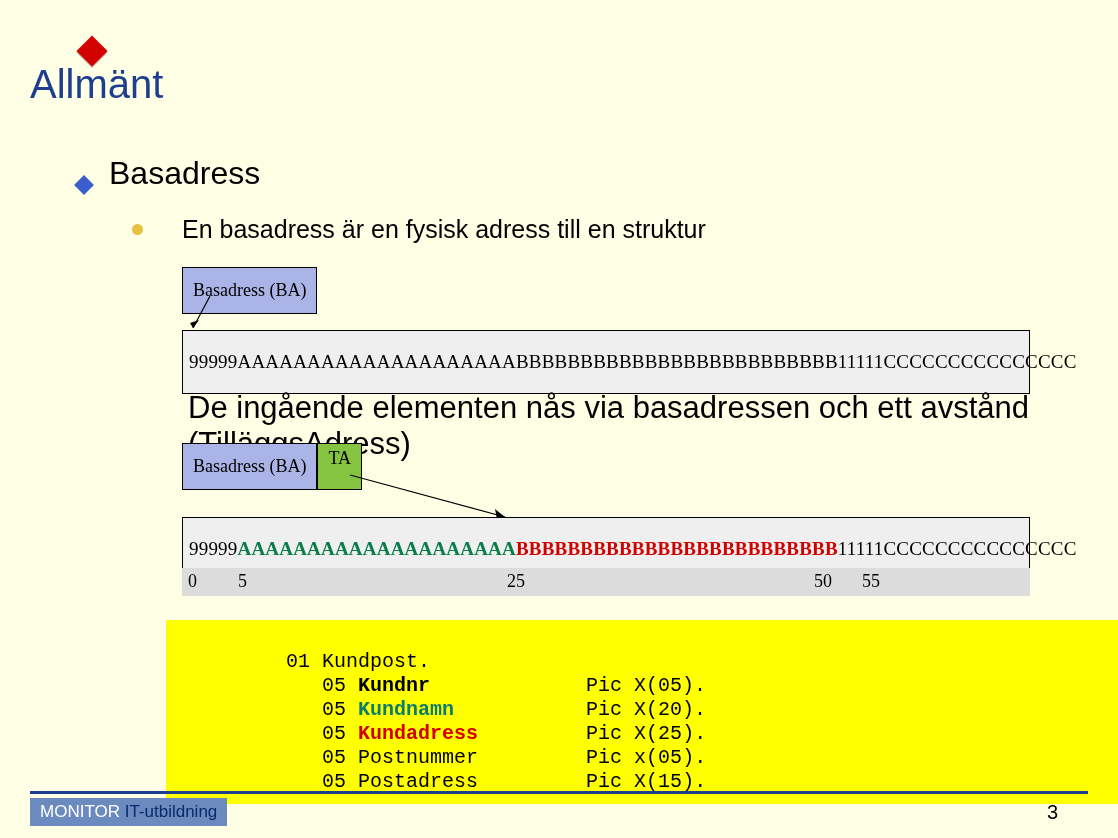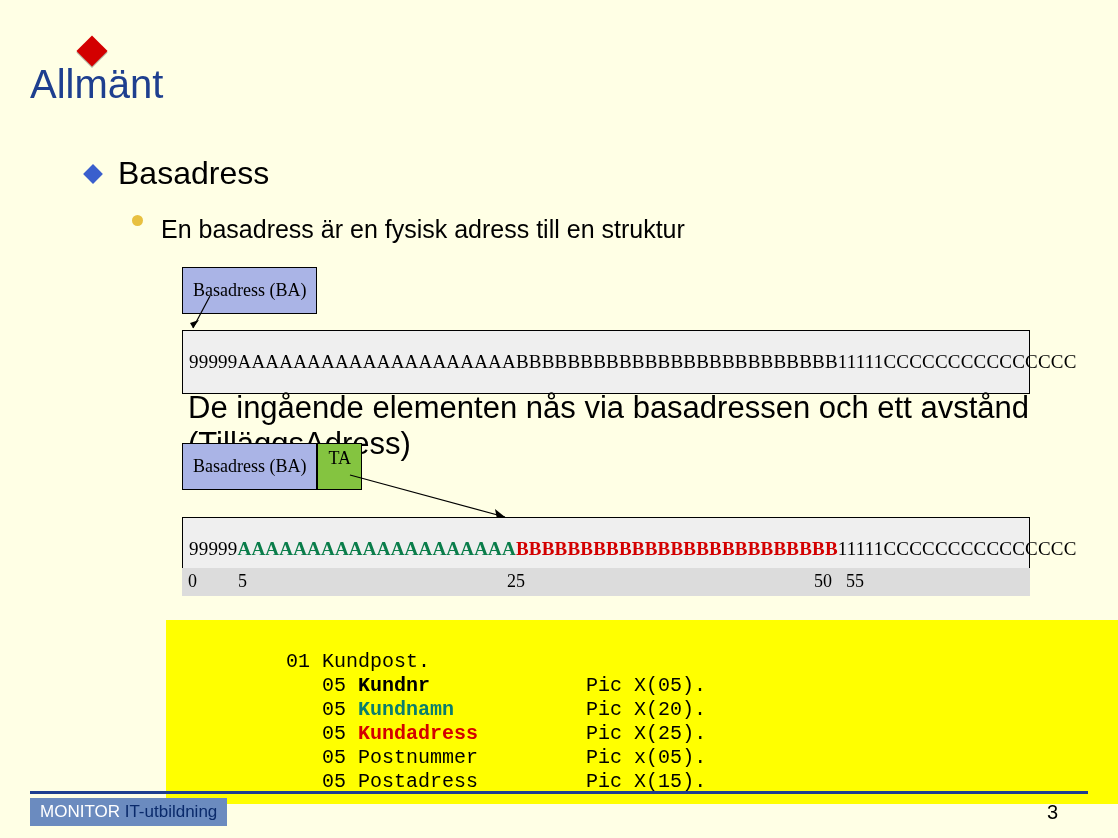--- a/index.html
+++ b/index.html
@@ -33,37 +33,38 @@
     margin-right: 10px;
     box-shadow: 1px 1px 0 rgba(0,0,0,0.3);
   }
   .title-text {
     font-size: 40px;
     color: #1e3f8f;
   }
   .sub1 {
     position: absolute;
     top: 155px;
-    left: 86px;
-    display: flex;
-    align-items: center;
+    left: 77px;
+    display: flex;
+    align-items: flex-end;
   }
   .sub1-bullet {
     width: 14px; height: 14px;
     background: #3a5fcd;
     transform: rotate(45deg);
     margin-right: 18px;
   }
   .sub1-text { font-size: 32px; color: #000; }
   .sub2 {
     position: absolute;
     top: 215px;
     left: 132px;
     display: flex;
-    align-items: flex-start;
+    align-items: center;
+    gap: 21px;
   }
   .sub2-bullet {
     width: 11px; height: 11px;
     border-radius: 50%;
     background: #e8c040;
     margin-right: 18px;
   }
   .sub2-text { font-size: 25px; color: #000; }
   .ba-box {
     display: inline-block;
@@ -206,21 +207,21 @@
 
   <div class="mem-box mem2">
     <span>99999</span><span class="seg-a">AAAAAAAAAAAAAAAAAAAA</span><span class="seg-b">BBBBBBBBBBBBBBBBBBBBBBBBB</span><span>11111</span><span>CCCCCCCCCCCCCCC</span>
   </div>
 
   <div class="offsets">
     <span style="left:6px">0</span>
     <span style="left:56px">5</span>
     <span style="left:325px">25</span>
     <span style="left:632px">50</span>
-    <span style="left:664px">55</span>
+    <span style="left:680px">55</span>
   </div>
 
   <div class="code-block">
 <span class="row">          <span>01 Kundpost.</span></span>
 <span class="row">             <span>05 </span><b>Kundnr</b>             <span>Pic X(05).</span></span>
 <span class="row">             <span>05 </span><span class="kundnamn">Kundnamn</span>           <span>Pic X(20).</span></span>
 <span class="row">             <span>05 </span><span class="kundadress">Kundadress</span>         <span>Pic X(25).</span></span>
 <span class="row">             <span>05 </span><span>Postnummer</span>         <span>Pic x(05).</span></span>
 <span class="row">             <span>05 </span><span>Postadress</span>         <span>Pic X(15).</span></span></div>
 

